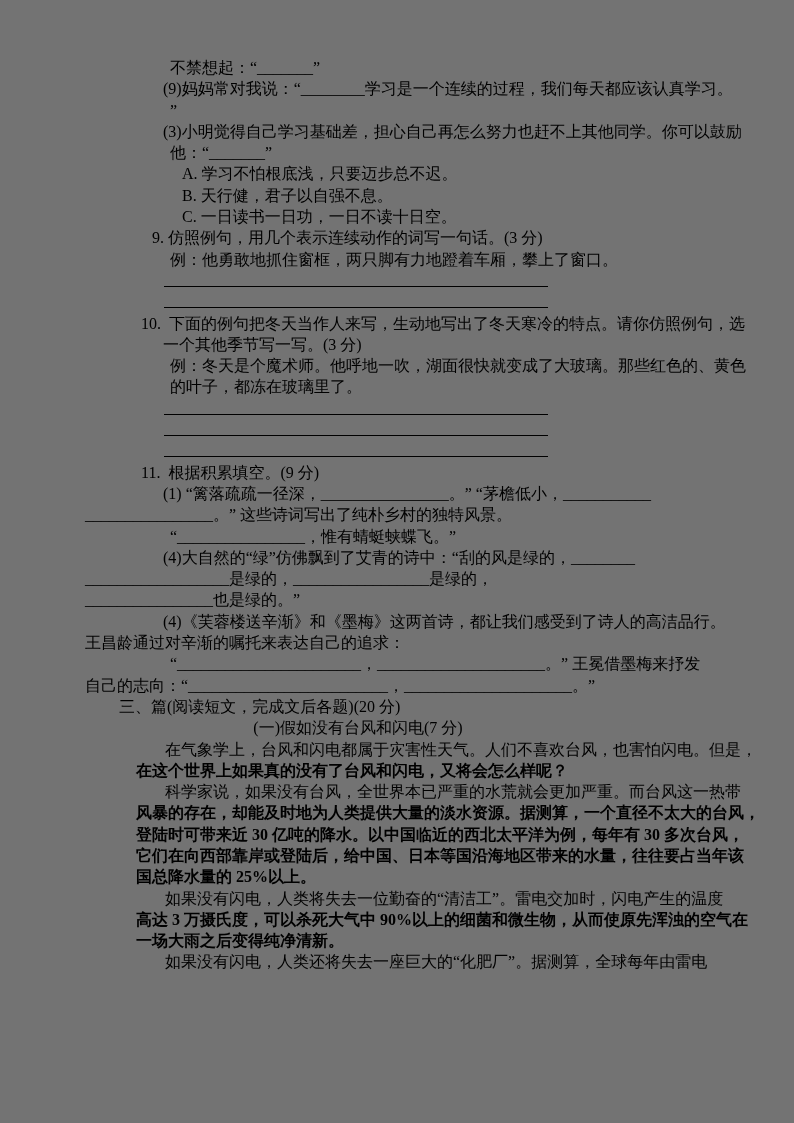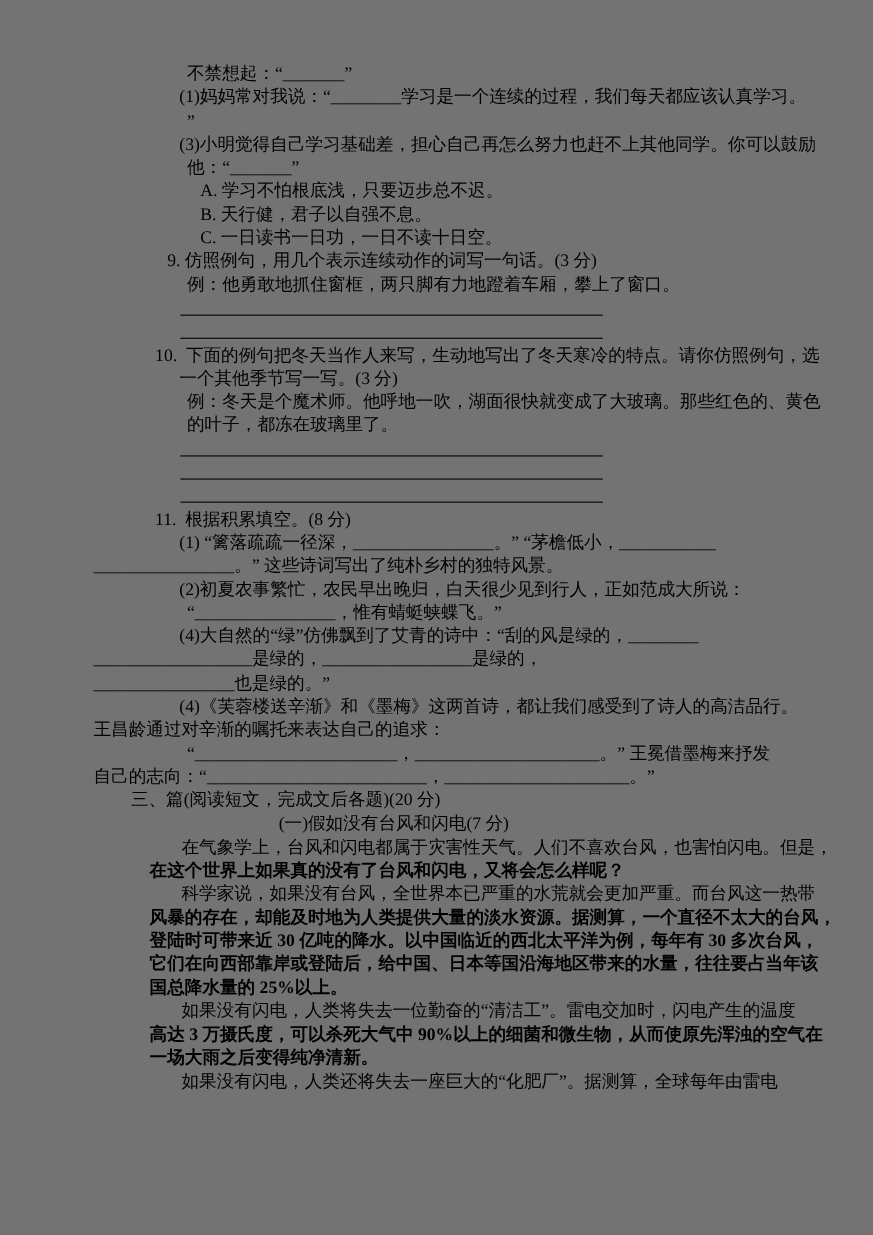--- a/index.html
+++ b/index.html
@@ -42,42 +42,41 @@
     height: 16px;
     border-bottom: 1px solid #000000;
   }
 </style>
 </head>
 <body>
 
 <div class="page">
   <div class="doc-body">
       <div class="line cont">不禁想起：“_______”</div>
-      <div class="line sub">(1)妈妈常对我说：“________学习是一个连续的过程，我们每天都应该认真学习。</div>
+      <div class="line sub">(9)妈妈常对我说：“________学习是一个连续的过程，我们每天都应该认真学习。</div>
       <div class="line cont">”</div>
       <div class="line sub">(3)小明觉得自己学习基础差，担心自己再怎么努力也赶不上其他同学。你可以鼓励</div>
       <div class="line cont">他：“_______”</div>
       <div class="line opt">A. 学习不怕根底浅，只要迈步总不迟。</div>
       <div class="line opt">B. 天行健，君子以自强不息。</div>
       <div class="line opt">C. 一日读书一日功，一日不读十日空。</div>
       <div class="line q1">9. 仿照例句，用几个表示连续动作的词写一句话。(3 分)</div>
       <div class="line cont">例：他勇敢地抓住窗框，两只脚有力地蹬着车厢，攀上了窗口。</div>
       <div class="line answer"><span class="rule"></span></div>
       <div class="line answer"><span class="rule"></span></div>
       <div class="line q2">10.  下面的例句把冬天当作人来写，生动地写出了冬天寒冷的特点。请你仿照例句，选</div>
       <div class="line sub">一个其他季节写一写。(3 分)</div>
       <div class="line cont">例：冬天是个魔术师。他呼地一吹，湖面很快就变成了大玻璃。那些红色的、黄色</div>
       <div class="line cont">的叶子，都冻在玻璃里了。</div>
       <div class="line answer"><span class="rule"></span></div>
       <div class="line answer"><span class="rule"></span></div>
       <div class="line answer"><span class="rule"></span></div>
-      <div class="line q2">11.  根据积累填空。(8 分)</div>
+      <div class="line q2">11.  根据积累填空。(9 分)</div>
       <div class="line sub">(1) “篱落疏疏一径深，________________。” “茅檐低小，___________</div>
       <div class="line cont2">________________。” 这些诗词写出了纯朴乡村的独特风景。</div>
-      <div class="line sub">(2)初夏农事繁忙，农民早出晚归，白天很少见到行人，正如范成大所说：</div>
       <div class="line cont">“________________，惟有蜻蜓蛱蝶飞。”</div>
       <div class="line sub">(4)大自然的“绿”仿佛飘到了艾青的诗中：“刮的风是绿的，________</div>
       <div class="line cont2">__________________是绿的，_________________是绿的，</div>
       <div class="line cont2">________________也是绿的。”</div>
       <div class="line sub">(4)《芙蓉楼送辛渐》和《墨梅》这两首诗，都让我们感受到了诗人的高洁品行。</div>
       <div class="line cont2">王昌龄通过对辛渐的嘱托来表达自己的追求：</div>
       <div class="line cont">“_______________________，_____________________。” 王冕借墨梅来抒发</div>
       <div class="line cont2">自己的志向：“_________________________，_____________________。”</div>
       <div class="line sec">三、篇(阅读短文，完成文后各题)(20 分)</div>
       <div class="line center">(一)假如没有台风和闪电(7 分)</div>

